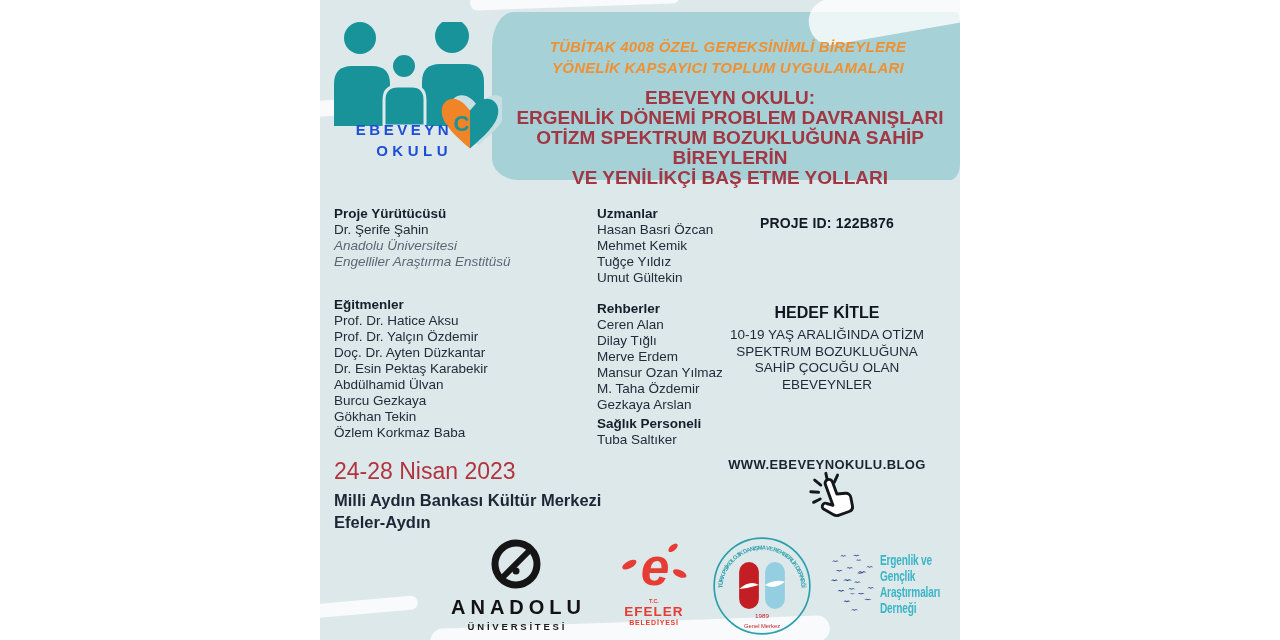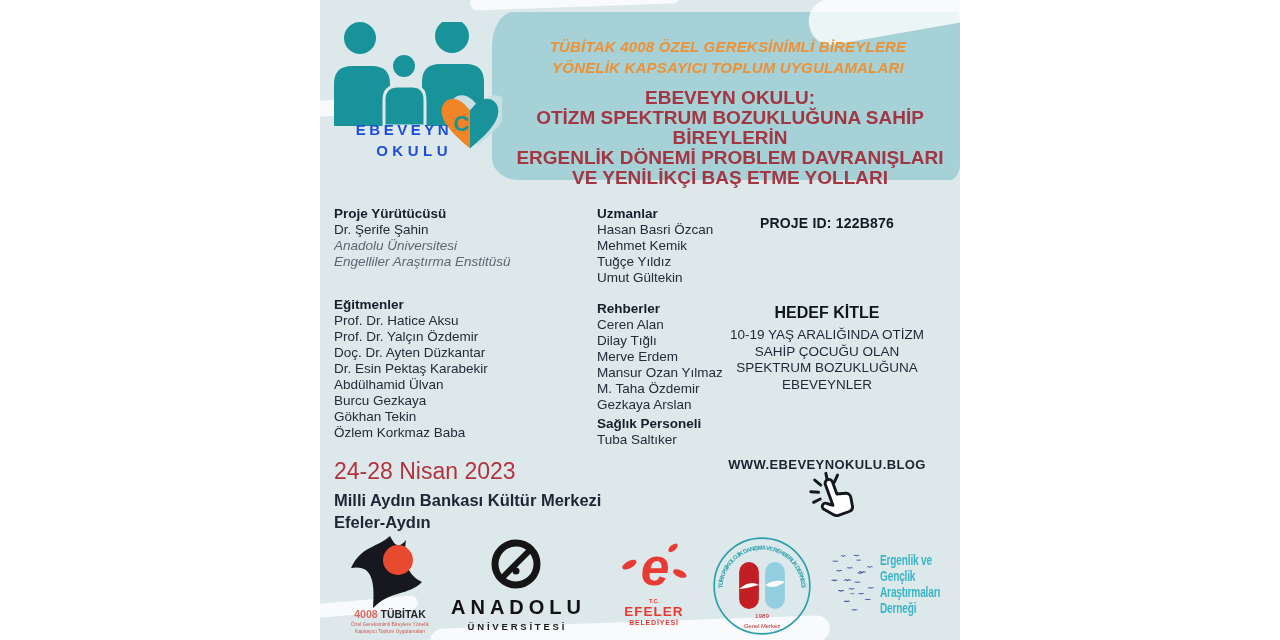--- a/index.html
+++ b/index.html
@@ -115,22 +115,22 @@
     <div class="brand-l1">EBEVEYN</div>
     <div class="brand-l2">OKULU</div>
   </div>
 
   <div class="program-block">
       <div class="program-line">TÜBİTAK 4008 ÖZEL GEREKSİNİMLİ BİREYLERE</div>
       <div class="program-line">YÖNELİK KAPSAYICI TOPLUM UYGULAMALARI</div>
     </div>
   <div class="title-block">
       <div class="title-line">EBEVEYN OKULU:</div>
+      <div class="title-line">ERGENLİK DÖNEMİ PROBLEM DAVRANIŞLARI</div>
       <div class="title-line">OTİZM SPEKTRUM BOZUKLUĞUNA SAHİP BİREYLERİN</div>
-      <div class="title-line">ERGENLİK DÖNEMİ PROBLEM DAVRANIŞLARI</div>
       <div class="title-line">VE YENİLİKÇİ BAŞ ETME YOLLARI</div>
     </div>
 
   <div class="col" style="left:14px;top:206px;">
     <div class="sec-h">Proje Yürütücüsü</div>
     <div class="bline">Dr. Şerife Şahin</div>
     <div class="bline italic">Anadolu Üniversitesi</div>
     <div class="bline italic">Engelliler Araştırma Enstitüsü</div>
   </div>
   <div class="col" style="left:14px;top:297px;">
@@ -172,22 +172,22 @@
     <div>
         <div class="name-line">Tuba Saltıker</div>
       </div>
   </div>
 
   <div class="projeid">PROJE ID: 122B876</div>
   <div class="hedef">
     <div class="hedef-h">HEDEF KİTLE</div>
     <div>
         <div class="hedef-line">10-19 YAŞ ARALIĞINDA OTİZM</div>
+        <div class="hedef-line">SPEKTRUM BOZUKLUĞUNA</div>
         <div class="hedef-line">SAHİP ÇOCUĞU OLAN</div>
-        <div class="hedef-line">SPEKTRUM BOZUKLUĞUNA</div>
         <div class="hedef-line">EBEVEYNLER</div>
       </div>
   </div>
 
   <div class="website">WWW.EBEVEYNOKULU.BLOG</div>
   <div class="hand-wrap">
     <svg width="58" height="58" viewBox="0 0 52 52">
       <g stroke="#14181c" stroke-width="2.6" stroke-linecap="round" fill="none">
         <path d="M16 3 L17.5 10"></path>
         <path d="M6 9 L11.5 13.5"></path>
@@ -198,32 +198,20 @@
       <path transform="rotate(-20 26 30)" fill="#ffffff" stroke="#14181c" stroke-width="2.6" stroke-linejoin="round" d="M22 16 v-5.5 a3.4 3.4 0 0 1 6.8 0 V22 l7.6 2.1 a4.4 4.4 0 0 1 3.1 4.9 l-1.2 7.6 a4.6 4.6 0 0 1 -4.5 3.9 h-9.6 a6.4 6.4 0 0 1 -4.9 -2.3 l-6 -7.2 a2.9 2.9 0 0 1 4.1 -4.1 l4.6 3.4 z"></path>
     </svg>
   </div>
 
   <div class="dateblock">
     <div class="date-line">24-28 Nisan 2023</div>
     <div class="venue-line">Milli Aydın Bankası Kültür Merkezi</div>
     <div class="city-line">Efeler-Aydın</div>
   </div>
 
-  <div class="partner tubitak">
-    <svg width="88" height="76" viewBox="0 0 88 76">
-      <path fill="#17181d" d="M44 2 C31 14 15 12 5 34 C22 31 30 40 27 74 C45 56 62 62 76 48 C58 40 58 20 60 6 C52 16 48 10 44 2 Z"></path>
-      <circle cx="52" cy="26" r="15" fill="#e84a2f"></circle>
-    </svg>
-    <div class="tubitak-words">
-      <span class="tubitak-num">4008</span>
-      <span class="tubitak-name">TÜBİTAK</span>
-    </div>
-    <div class="tubitak-sub">Özel Gereksinimli Bireylere Yönelik</div>
-    <div class="tubitak-sub">Kapsayıcı Toplum Uygulamaları</div>
-  </div>
 
   <div class="partner anadolu">
     <svg width="54" height="54" viewBox="0 0 54 54">
       <circle cx="27" cy="27" r="21" fill="none" stroke="#151515" stroke-width="7"></circle>
       <path d="M15 39 L39 15" stroke="#151515" stroke-width="6" stroke-linecap="round"></path>
       <circle cx="27" cy="34" r="3.5" fill="#151515"></circle>
     </svg>
     <div class="anadolu-w1">ANADOLU</div>
     <div class="anadolu-w2">ÜNİVERSİTESİ</div>
   </div>

